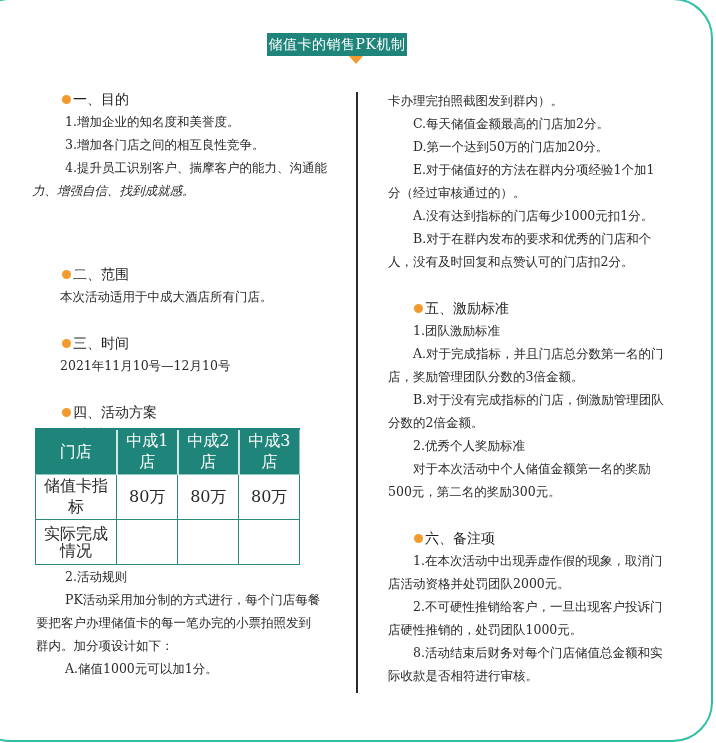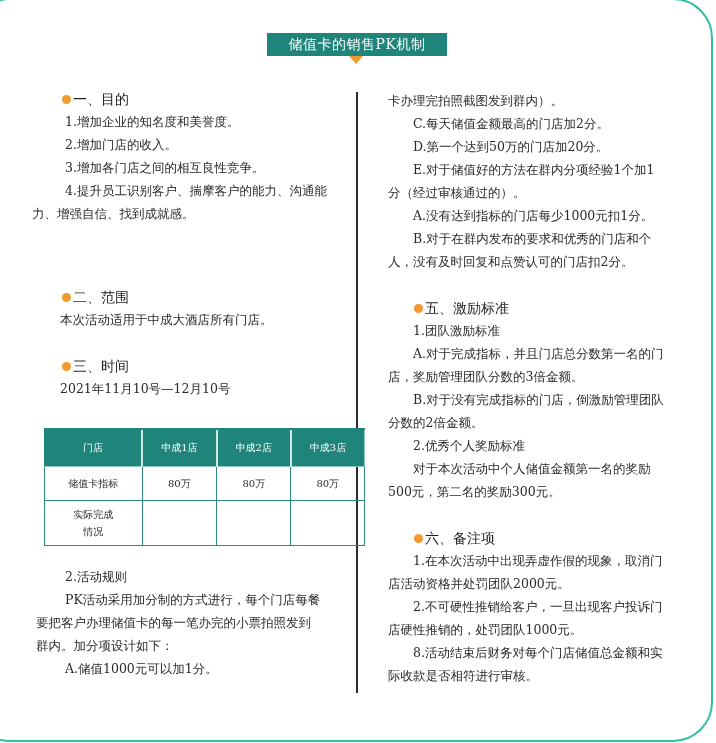--- a/index.html
+++ b/index.html
@@ -11,21 +11,21 @@
     
     .frame {
       position: absolute; left: -30px; top: -2px; width: 743px; height: 744px;
       border: 2px solid #2fbfa3; border-radius: 40px; box-sizing: border-box;
     }
     .frame-mask-left {
       position: absolute; left: 0; top: 30px; width: 2px; height: 680px; background: #fff;
     }
     
     .banner {
-      position: absolute; left: 267px; top: 33px; width: 180px; height: 23px;
+      position: absolute; left: 267px; top: 33px; width: 140px; height: 23px;
       background: #1f857a; color: #ffffff; text-align: center;
       font-size: 14px; line-height: 23px; letter-spacing: 0.5px;
     }
     .banner-arrow {
       position: absolute; left: 349px; top: 56px; width: 0; height: 0;
       border-left: 7px solid transparent; border-right: 7px solid transparent;
       border-top: 8px solid #f39a2e;
     }
     .divider {
       position: absolute; left: 356px; top: 92px; width: 2px; height: 601px; background: #2b2b2b;
@@ -39,21 +39,21 @@
       height: 22px; line-height: 22px; margin: 0; position: relative;
     }
     .dot {
       display: inline-block; width: 9px; height: 9px; border-radius: 50%;
       background: #f39a2e; margin-right: 2px; vertical-align: 0px;
     }
     .p { margin: 0; line-height: 23px; }
     .l1 { padding-left: 2em; }
     table.metrics {
       border-collapse: collapse; position: absolute; left: 35px; top: 428px;
-      width: 321px; font-size: 10px; text-align: center; margin-left: 9px;
+      width: 265px; font-size: 16px; text-align: center;
     }
     table.metrics th {
       background: #1f857a; color: #ffffff; font-weight: normal;
       height: 34px; border: 1px solid #8fc7bf; border-top: 2px solid #1f857a;
       border-left-color: #1f857a;
     }
     table.metrics th + th { border-left: 2px solid #cfe7e3; }
     table.metrics td {
       border: 1.5px solid #2a8a7e; height: 31px; color: #2a2a2a;
     }
@@ -68,24 +68,23 @@
 <div class="banner">储值卡的销售PK机制</div>
 <div class="banner-arrow"></div>
 
 <div class="divider"></div>
 
 <div class="col col-left">
   <div class="h" style="padding-left:22px;">
     <span class="dot"></span><span>一、目的</span>
   </div>
   <p class="p l1">1.增加企业的知名度和美誉度。</p>
-  <p class="p l1">2.增加门店的收入。</p>
   <p class="p l1">3.增加各门店之间的相互良性竞争。</p>
   <p class="p l1">4.提升员工识别客户、揣摩客户的能力、沟通能</p>
-  <p class="p" style="margin-left:-8px;">力、增强自信、找到成就感。</p>
+  <p class="p" style="margin-left:-8px;font-style:italic;">力、增强自信、找到成就感。</p>
 
   <div style="height:25px;"></div>
   <div class="h" style="padding-left:22px;margin-top:36px;">
     <span class="dot"></span><span>二、范围</span>
   </div>
   <p class="p" style="padding-left:20px;">本次活动适用于中成大酒店所有门店。</p>
 
   <div style="height:24px;"></div>
   <div class="h" style="padding-left:22px;">
     <span class="dot"></span><span>三、时间</span>

